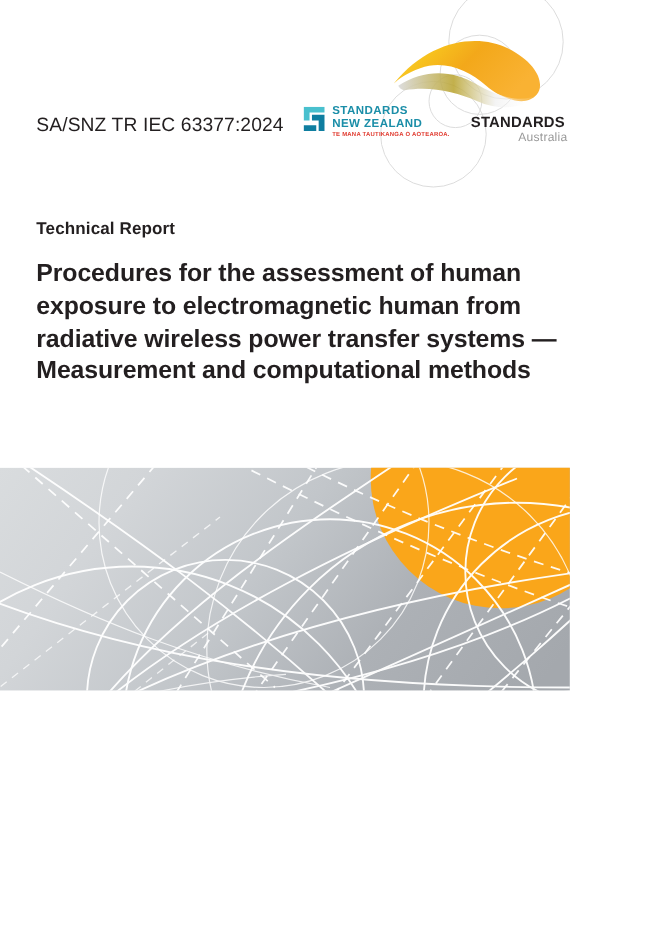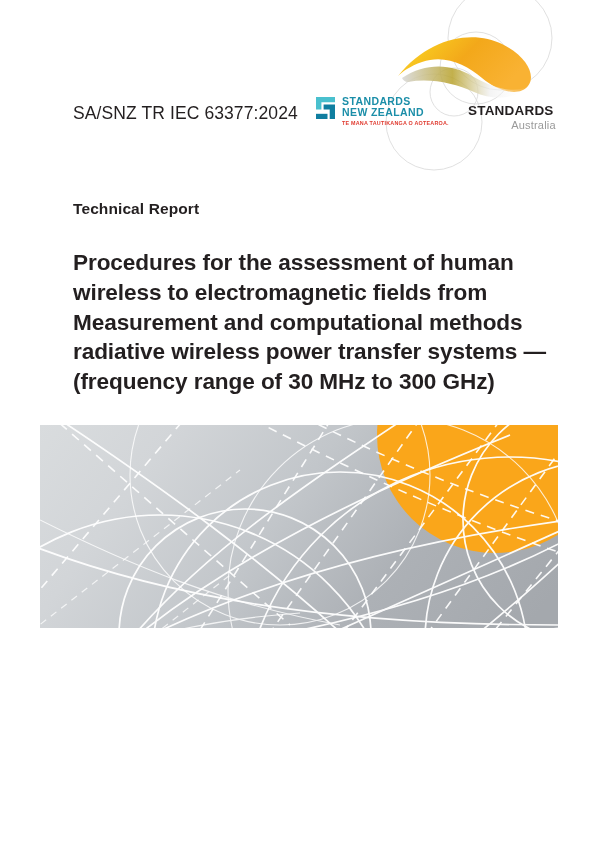--- a/index.html
+++ b/index.html
@@ -2,21 +2,21 @@
 <html><head>
 <meta charset="utf-8">
 <style>
   * { margin:0; padding:0; box-sizing:border-box; }
   html, body {
     width:600px; height:849px;
     background:#ffffff;
     font-family:"Liberation Sans", sans-serif;
     -webkit-font-smoothing:antialiased;
   }
-  .page { position:relative; width:518px; height:849px; overflow:hidden; background:#fff;margin-left:40px; }
+  .page { position:relative; width:518px; height:849px; overflow:hidden; background:#fff; }
 
   
   .corner-graphic {
     position:absolute; top:0; right:0; width:180px; height:200px;
     pointer-events:none;
   }
 
   
   .docnum { position:absolute; left:33px; top:104px; }
   .docnum-main {
@@ -51,21 +51,21 @@
     font-size:11px; font-weight:400; color:#9a9a9a; letter-spacing:0.2px;
     line-height:1; margin-top:2px; margin-left:21px;text-align:center;
   }
 
   
   .kicker {
     position:absolute; left:33px; top:200px;
     font-size:15.5px; font-weight:700; color:#231f20; letter-spacing:0.1px;
   }
   .title {
-    position:absolute; left:33px; top:248px; width:520px;
+    position:absolute; left:33px; top:233px; width:520px;
     font-size:22.6px; font-weight:700; color:#231f20;
     line-height:29.8px; letter-spacing:-0.1px;
   }
   .title-line { display:block; white-space:nowrap; }
 
   
   .band { position:absolute; left:0; top:425px; width:600px; height:203px; overflow:hidden; }
   .band svg { display:block; width:600px; height:203px; }
 </style>
 </head>
@@ -117,24 +117,23 @@
 
   <div class="sa-logo">
     <div class="sa-standards">STANDARDS</div>
     <div class="sa-australia">Australia</div>
   </div>
 
   <div class="kicker">Technical Report</div>
 
   <h1 class="title">
     <span class="title-line">Procedures for the assessment of human</span>
-    <span class="title-line">wireless to electromagnetic fields from</span>
+    <span class="title-line">exposure to electromagnetic human from</span>
+    <span class="title-line">radiative wireless power transfer systems —</span>
     <span class="title-line">Measurement and computational methods</span>
-    <span class="title-line">radiative wireless power transfer systems —</span>
-    <span class="title-line">(frequency range of 30 MHz to 300 GHz)</span>
   </h1>
 
   <div class="band">
     <svg viewBox="0 0 600 203" xmlns="http://www.w3.org/2000/svg" preserveAspectRatio="none">
       <defs>
         <linearGradient id="bandGrad" x1="0" y1="0" x2="1" y2="0.25">
           <stop offset="0%" stop-color="#d9dcde"></stop>
           <stop offset="22%" stop-color="#d2d5d8"></stop>
           <stop offset="48%" stop-color="#c2c6ca"></stop>
           <stop offset="72%" stop-color="#adb1b6"></stop>

